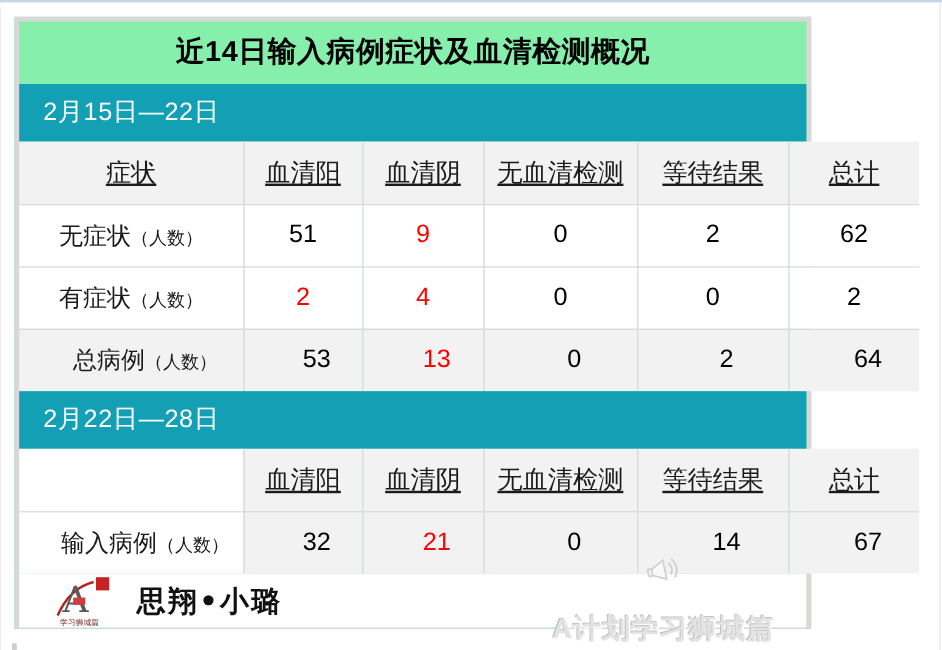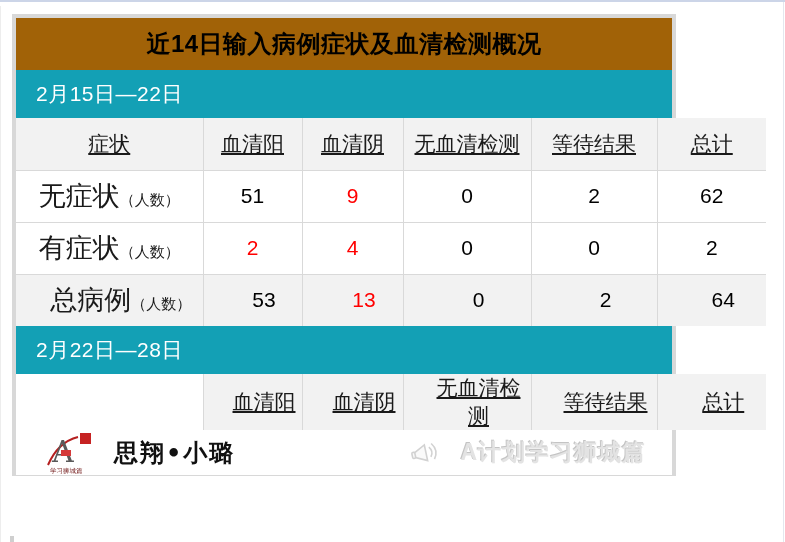--- a/index.html
+++ b/index.html
@@ -24,21 +24,21 @@
     background:#ededed;
   }
   .next-card-tick {
     position:absolute; left:10px; top:536px; width:4px; height:6px;
     background:#cfcfcf;
   }
 
   .card {
     position:absolute; left:12px; top:14px; width:664px;
     border:4px solid #d8d8d8; border-bottom:1px solid #d8d8d8;
-    background:#a16207;
+    background:#86efac;
   }
 
   .title-bar {
     height:52px; line-height:52px; text-align:center;
     font-size:24px; font-weight:bold; color:#000;
     letter-spacing:0.5px;
   }
 
   .section-bar {
     height:48px; line-height:48px;
@@ -60,38 +60,38 @@
   table.data tr:first-child td { border-top:none;text-decoration:underline; }
   table.data tr:last-child td  { border-bottom:none;padding-left:23px; }
 
   td.gray  { background:#f2f2f2 !important; }
   td.white { background:#ffffff !important; }
 
   .col-head { font-size:21px; color:#1a1a1a; }
   .num { font-weight:normal; font-size:21px; color:#000;margin-top:32px; }
   .num.red { color:#ff0000; }
 
-  .row-label-main { font-size:27px; color:#1a1a1a; }
+  .row-label-main { font-size:20px; color:#1a1a1a; }
   .row-label-suffix {
     font-size:15px; color:#1a1a1a;
     font-family:"DejaVu Serif","Liberation Serif",serif;
   }
 
   .footer {
     height:45px; background:#ffffff;
     display:flex; align-items:center; justify-content:space-between;
     padding:0 26px 0 28px;
   }
   .footer-left { display:flex; align-items:center; gap:16px; }
   .brand-logo { position:relative; width:54px; height:42px; flex:0 0 auto; }
   .author-name {
     font-family:"DejaVu Serif","Liberation Serif",serif;
     font-size:24px; font-weight:bold; color:#111; letter-spacing:2px;
   }
-  .footer-right { display:flex; align-items:center; gap:20px; }
+  .footer-right { display:flex; align-items:center; gap:20px;flex-direction:column; }
   .watermark-text {
     font-size:23px; font-weight:bold; color:#e3e3e3;
     text-shadow:-1px -1px 0 #c4c4c4, 1px 1px 0 #ffffff;
     letter-spacing:1px;
   }
 </style>
 </head>
 <body>
 
 <div class="top-line"></div>
@@ -168,20 +168,30 @@
         <col style="width:109px">
     </colgroup>
     <tbody>
         <tr>
       <td class="white col-head"></td>
       <td class="gray col-head">血清阳</td>
       <td class="gray col-head">血清阴</td>
       <td class="gray col-head">无血清检测</td>
       <td class="gray col-head">等待结果</td>
       <td class="gray col-head">总计</td>
+    </tr>
+    <tr>
+      <td class="white">
+        <span class="row-label-main">输入病例</span><span class="row-label-suffix">（人数）</span>
+      </td>
+      <td class="gray num">32</td>
+      <td class="gray num red">21</td>
+      <td class="gray num">0</td>
+      <td class="gray num">14</td>
+      <td class="gray num">67</td>
     </tr>
   </tbody>
     </table>
 
   <div class="footer">
     <div class="footer-left">
       <div class="brand-logo">
         <svg width="54" height="42" viewBox="0 0 54 42">
           <path d="M4 33 Q14 10 34 5" stroke="#b52020" stroke-width="2" fill="none"></path>
           <text x="8" y="30" font-size="30" fill="#5a5a5a" font-family="'DejaVu Serif',serif">A</text>

